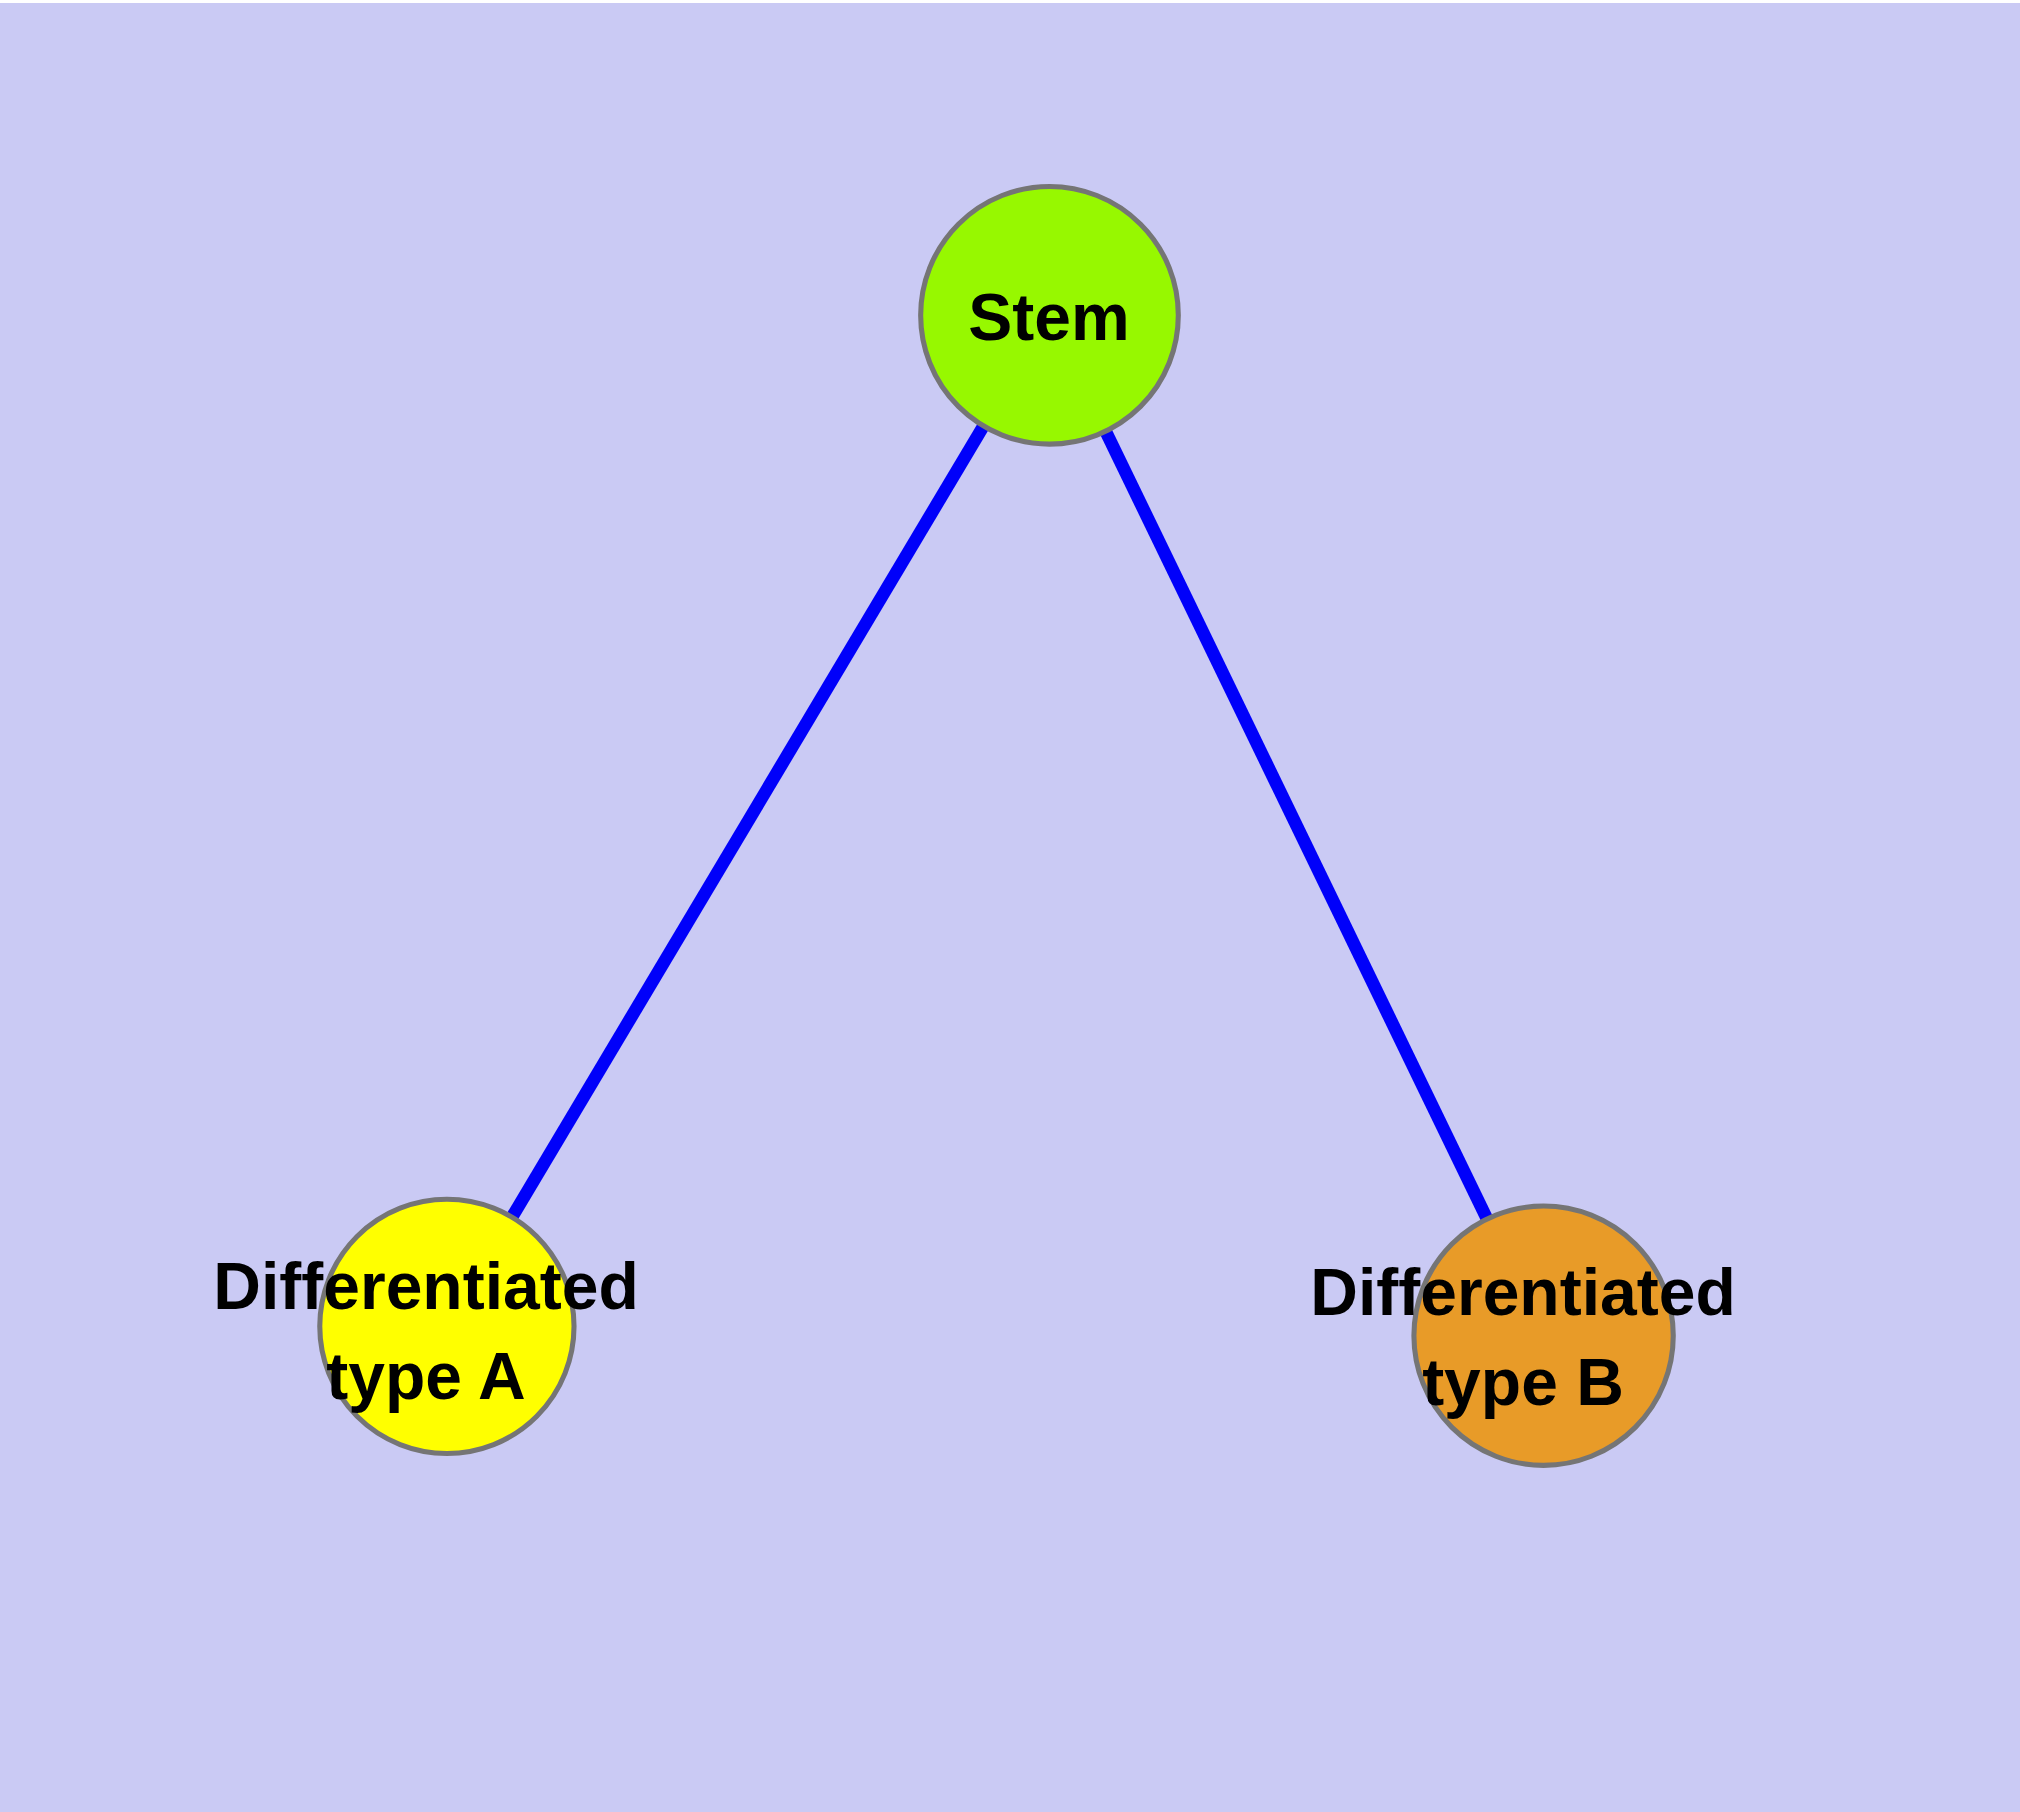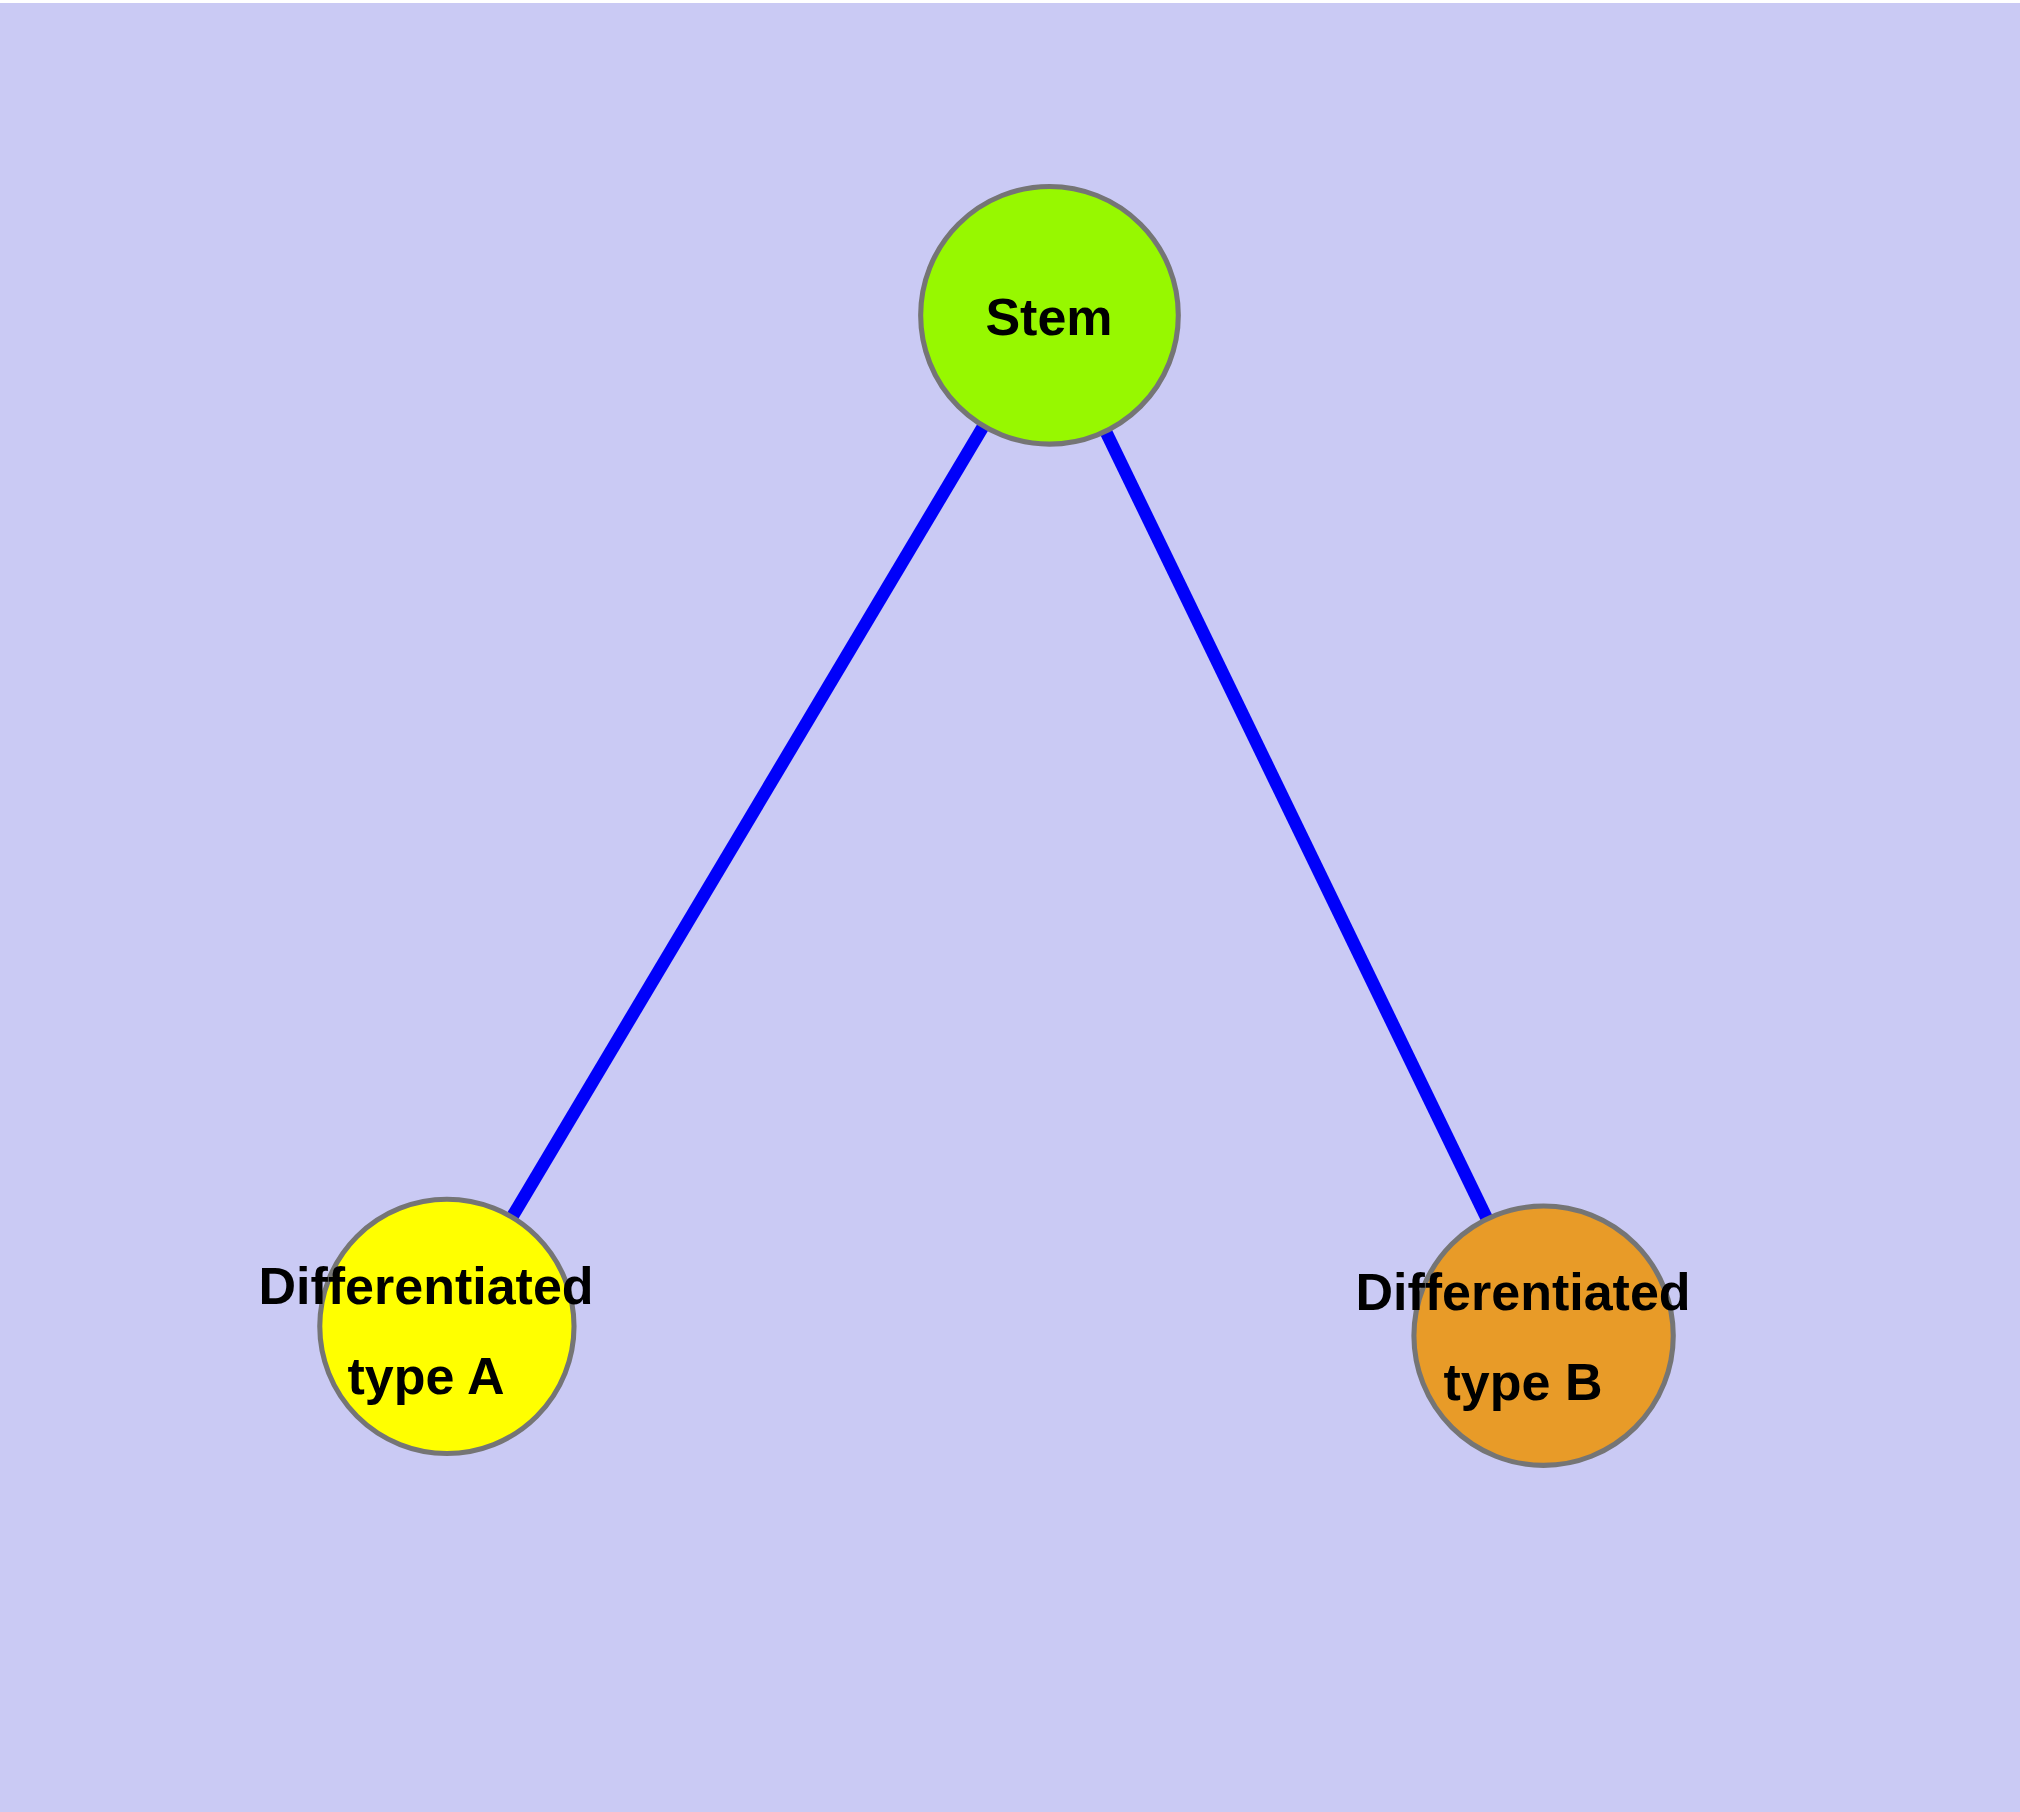--- a/index.html
+++ b/index.html
@@ -34,21 +34,21 @@
     stroke-width: 15px;
     fill: none;
   }
   svg.graph .node {
     stroke-width: 6px;
   }
   .node-label {
     position: absolute;
     transform: translate(-50%, -50%);
     font-weight: bold;
-    font-size: 52px;
+    font-size: 66px;
     line-height: 90px;
     color: #000000;
     white-space: pre;
     text-align: center;
     z-index: 2;
     pointer-events: none;
   }
   .node-label.stem   { left: 1049px; top: 317px;  }
   .node-label.type-a { left: 426px;  top: 1331px; }
   .node-label.type-b { left: 1523px; top: 1337px; }

